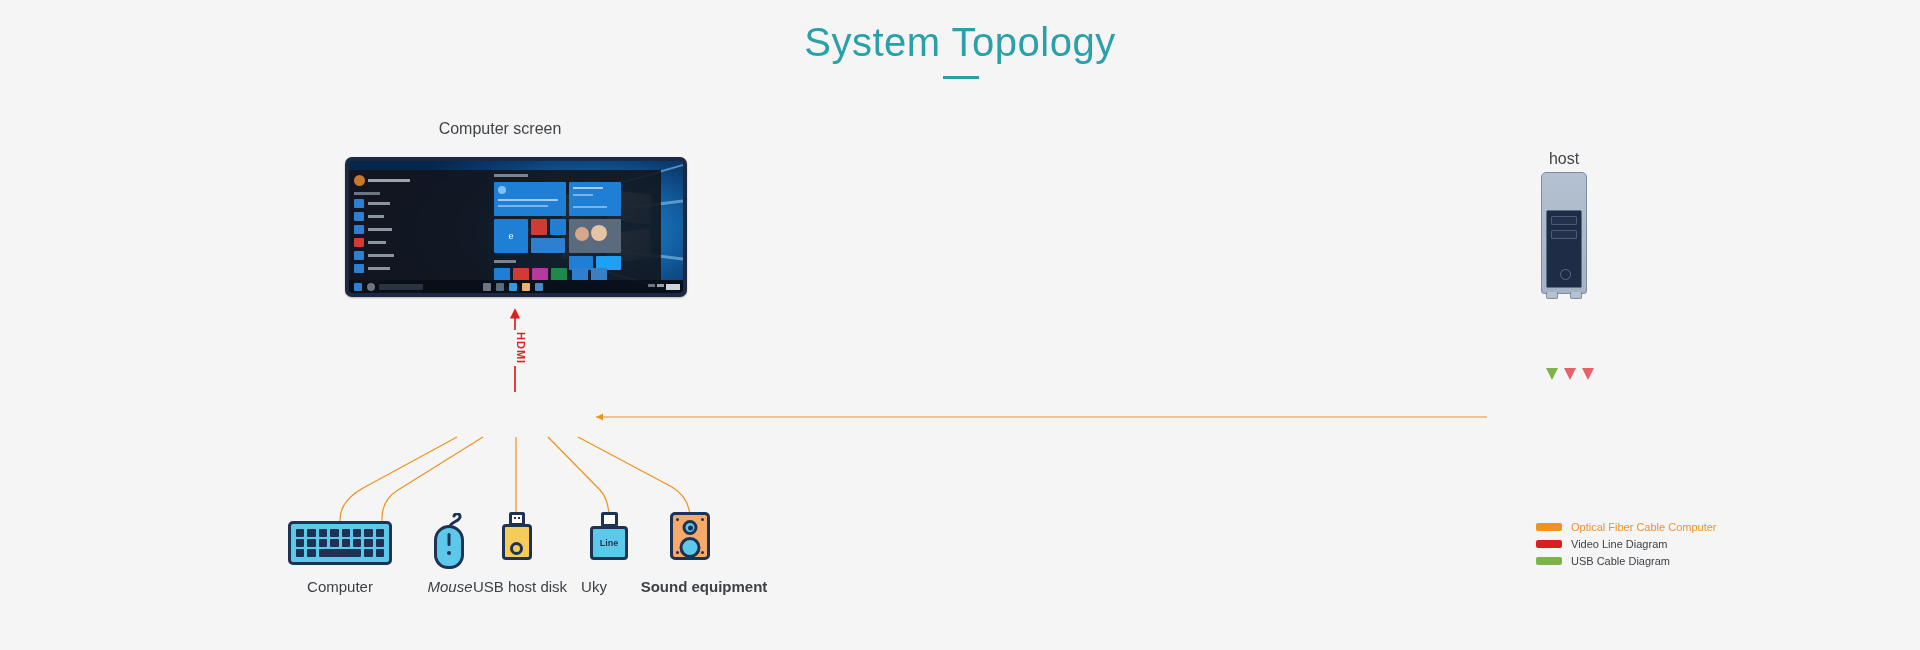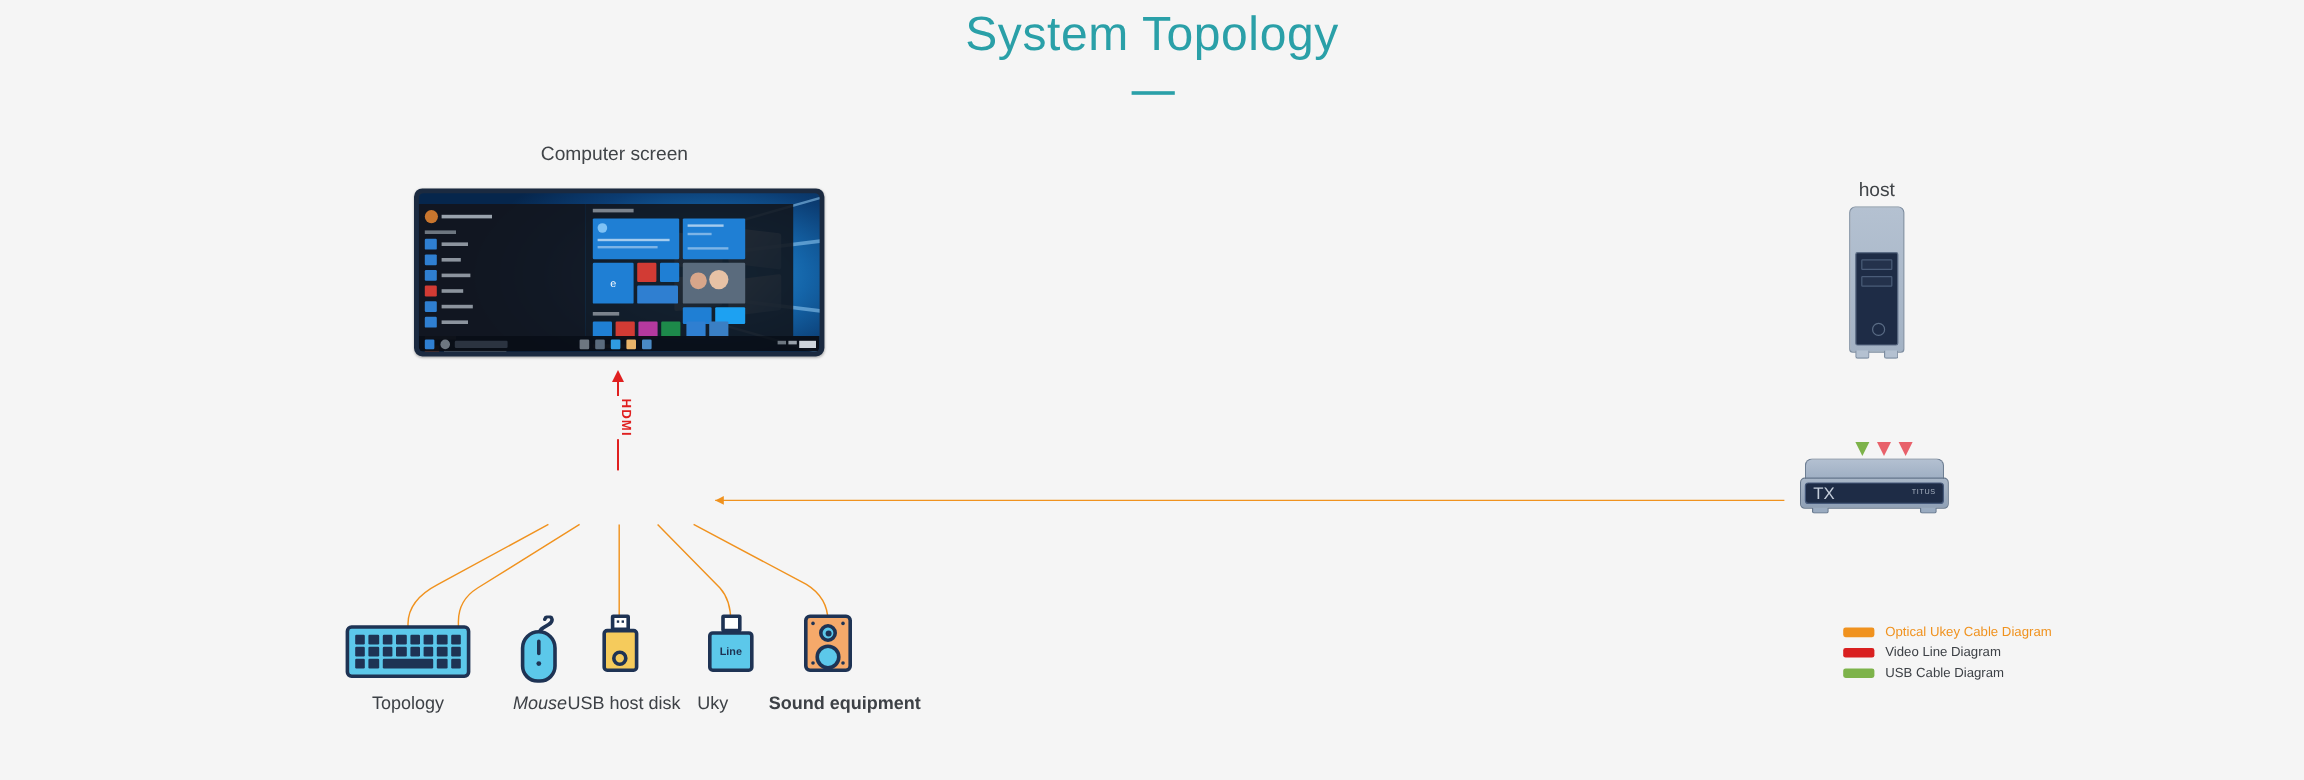--- a/index.html
+++ b/index.html
@@ -18,21 +18,21 @@
     position: absolute;
     left: 0; top: 0;
     width: 1920px;
     height: 650px;
   }
 
   
   .title {
     position: absolute;
     left: 0;
-    top: 7px;
+    top: 20px;
     width: 1920px;
     text-align: center;
     font-size: 40px;
     color: #2aa0a8;
     font-weight: 400;
     letter-spacing: 0.5px;
   }
   .title-underline {
     position: absolute;
     left: 943px;
@@ -446,21 +446,21 @@
     <line x1="1570" y1="312" x2="1570" y2="378" stroke="url(#g-red)" stroke-width="2" marker-end="url(#ar-red2)"></line>
     <line x1="1588" y1="312" x2="1588" y2="378" stroke="url(#g-red)" stroke-width="2" marker-end="url(#ar-red2)"></line>
 
     <path d="M457,437 L365,487 Q340,500 340,520 L340,545" stroke="#f0921e" stroke-width="1.2" fill="none"></path>
     <path d="M483,437 L398,490 Q382,500 382,518 L382,545" stroke="#f0921e" stroke-width="1.2" fill="none"></path>
     <path d="M516,437 L516,545" stroke="#f0921e" stroke-width="1.2" fill="none"></path>
     <path d="M548,437 L600,490 Q609,500 609,518 L609,545" stroke="#f0921e" stroke-width="1.2" fill="none"></path>
     <path d="M578,437 L672,487 Q690,498 690,518 L690,545" stroke="#f0921e" stroke-width="1.2" fill="none"></path>
   </svg>
 
-  <div class="node-label" style="left:376px; top:120px; width:272px;">Computer screen</div>
+  <div class="node-label" style="left:364px; top:120px; width:272px;">Computer screen</div>
 
   <div id="monitor">
     <div id="screen">
 
       <div class="ray" style="left:240px; top:30px; width:130px; height:2px; transform:rotate(-16deg);"></div>
       <div class="ray" style="left:240px; top:50px; width:140px; height:3px; transform:rotate(-7deg);"></div>
       <div class="ray" style="left:240px; top:85px; width:140px; height:3px; transform:rotate(7deg);"></div>
       <div class="ray" style="left:240px; top:105px; width:130px; height:2px; transform:rotate(16deg);"></div>
 
       <div class="win-pane" style="left:213px; top:35px; width:40px; height:28px; transform:skewY(7deg);"></div>
@@ -559,31 +559,20 @@
           <div class="tb-cl" style="background:#99a1ab;width:7px;"></div>
           <div class="tb-cl" style="background:#cfd5dc;width:14px;height:6px;"></div>
         </div>
       </div>
     </div>
   </div>
 
   <div class="hdmi-label">HDMI</div>
 
 
-  <div class="device" style="left:1500px; top:382px;">
-    <div class="dev-top"></div>
-    <div class="dev-body">
-      <div class="dev-face">
-        <span class="dev-name">TX</span>
-        <span class="dev-brand">TITUS</span>
-      </div>
-    </div>
-    <div class="dev-foot l"></div>
-    <div class="dev-foot r"></div>
-  </div>
 
   <div class="node-label" style="left:1504px; top:150px; width:120px;">host</div>
   <div id="host">
     <div class="host-case"></div>
     <div class="host-front">
       <div class="host-bay" style="top:5px;"></div>
       <div class="host-bay" style="top:19px;"></div>
       <div class="host-power"></div>
     </div>
     <div class="host-foot l"></div>
@@ -614,21 +603,21 @@
       </div>
       <div class="kb-row">
         <div class="key"></div>
           <div class="key"></div>
         <div class="key space"></div>
         <div class="key"></div>
           <div class="key"></div>
       </div>
     </div>
   </div>
-  <div class="periph-label" style="left:280px; top:578px; width:120px;">Topology</div>
+  <div class="periph-label" style="left:280px; top:578px; width:120px;">Computer</div>
 
   <div class="periph" style="left:425px; top:513px; width:50px; height:56px;">
     <svg width="50" height="56" style="position:absolute;left:0;top:0;">
       <path d="M24,16 C24,8 36,9 35,3 C34.5,0 30,0 29,3" stroke="#1e3354" stroke-width="3" fill="none" stroke-linecap="round"></path>
     </svg>
     <div class="mouse-body" style="position:absolute;left:9px;top:12px;">
       <div class="mouse-btn"></div>
       <div class="mouse-dot"></div>
     </div>
   </div>
@@ -660,21 +649,21 @@
       <div class="spk-screw" style="right:3px; top:3px;"></div>
       <div class="spk-screw" style="left:3px; bottom:3px;"></div>
       <div class="spk-screw" style="right:3px; bottom:3px;"></div>
     </div>
   </div>
   <div class="periph-label" style="left:634px; top:578px; width:140px;font-weight:bold;">Sound equipment</div>
 
   <div id="legend">
     <div class="lg-row">
       <div class="lg-sw" style="background:#f0921e;"></div>
-      <div class="lg-txt" style="color:#f0921e;">Optical Ukey Cable Diagram</div>
+      <div class="lg-txt" style="color:#f0921e;">Optical Fiber Cable Computer</div>
     </div>
     <div class="lg-row">
       <div class="lg-sw" style="background:#d92020;"></div>
       <div class="lg-txt">Video Line Diagram</div>
     </div>
     <div class="lg-row">
       <div class="lg-sw" style="background:#7db34a;"></div>
       <div class="lg-txt">USB Cable Diagram</div>
     </div>
   </div>

